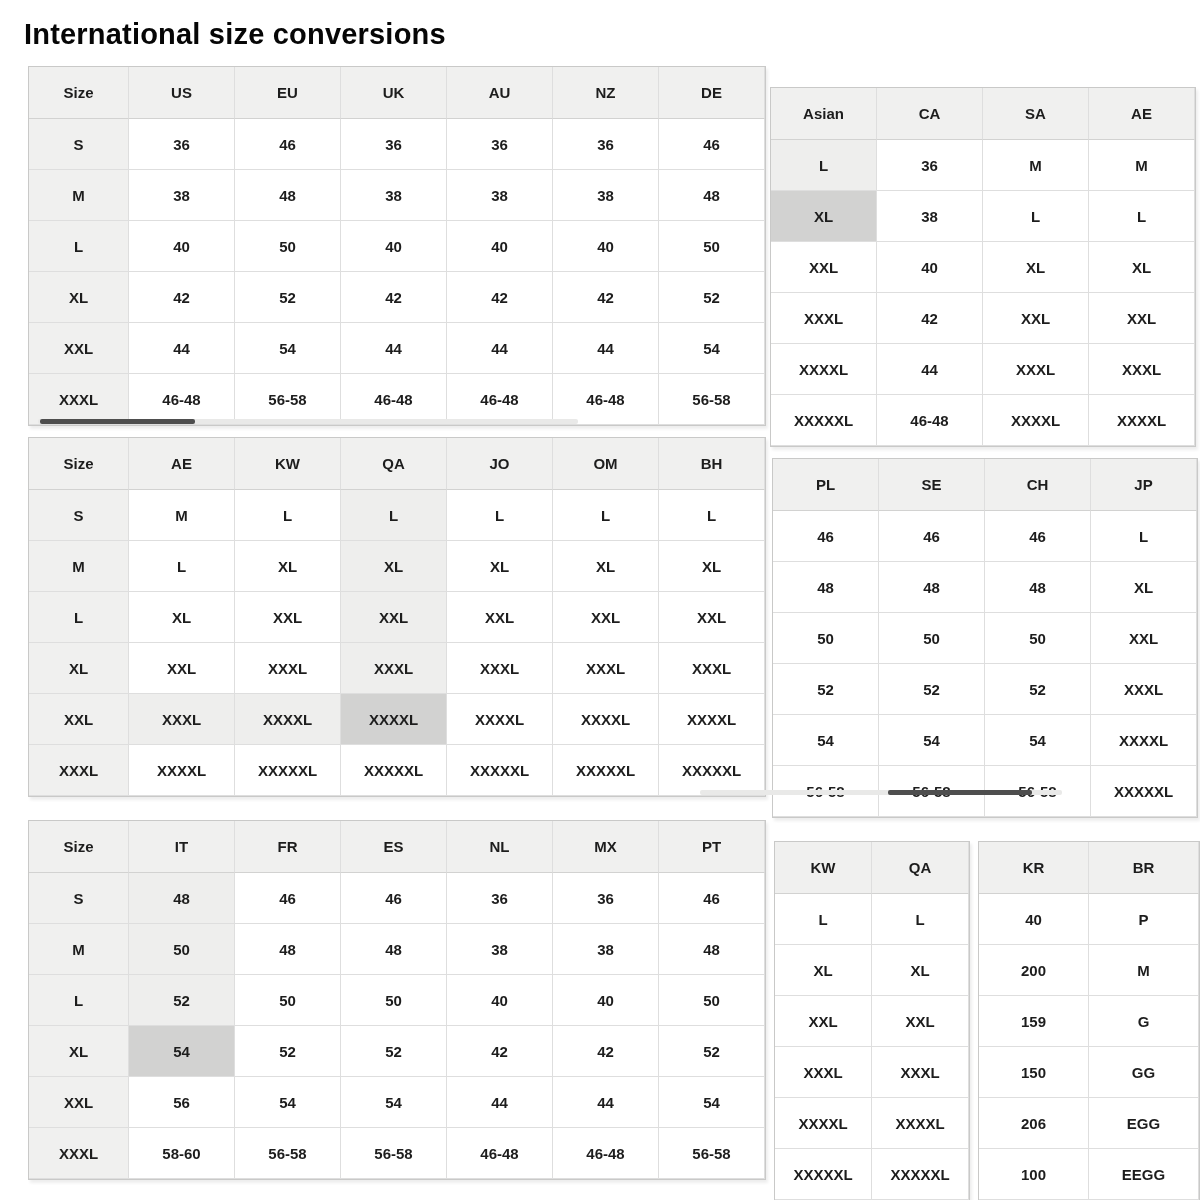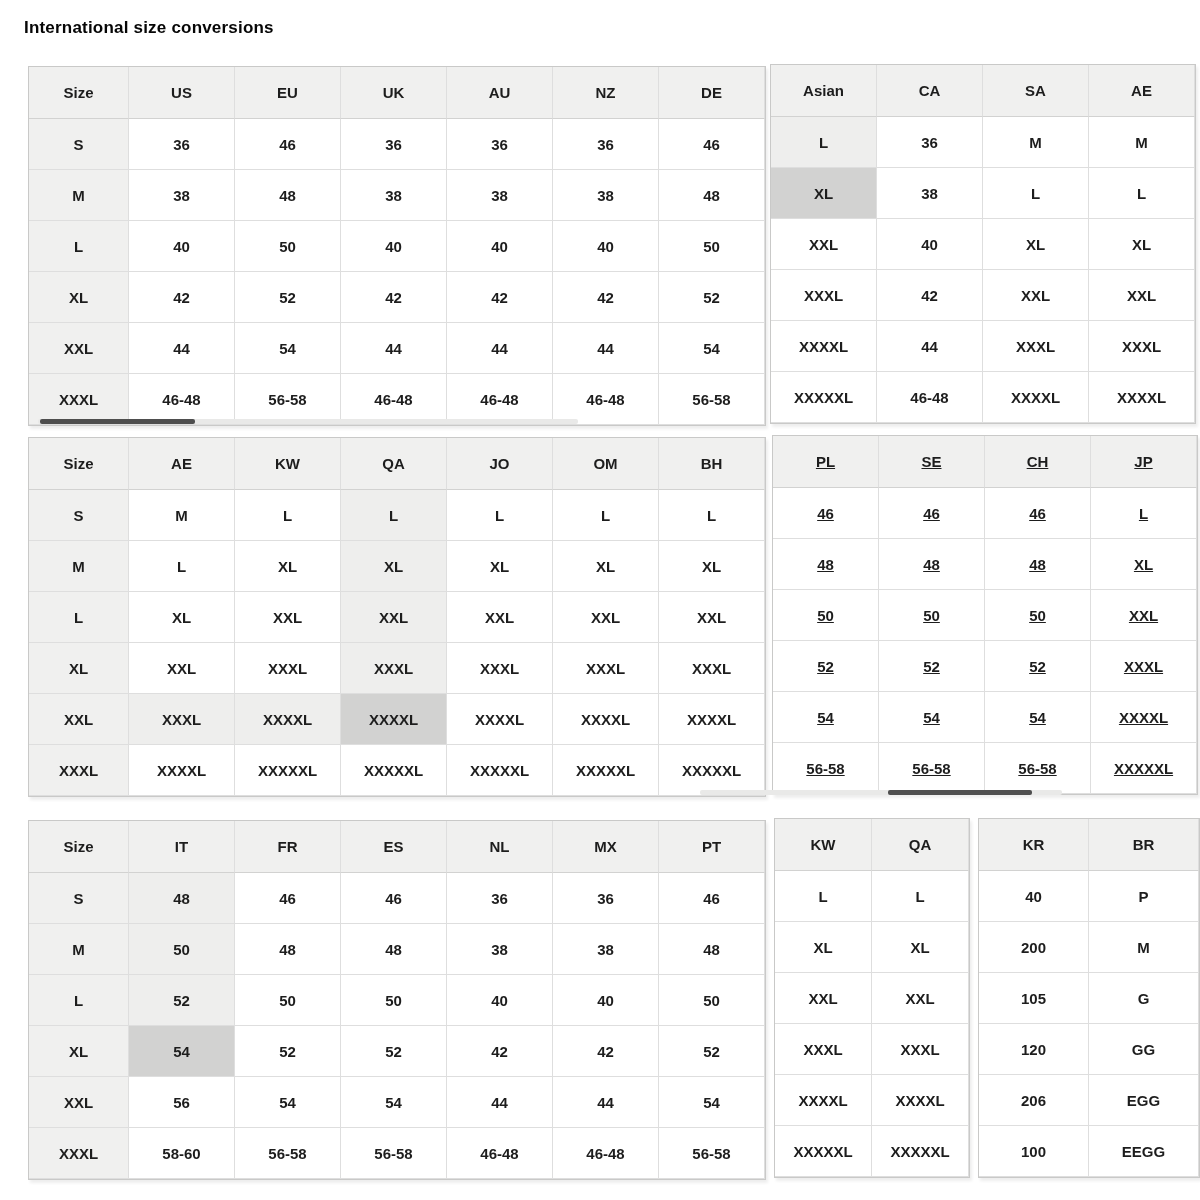--- a/index.html
+++ b/index.html
@@ -3,32 +3,33 @@
 <meta charset="utf-8">
 <style>
   html,body{margin:0;padding:0;background:#ffffff;}
   body{
     width:1200px;height:1200px;position:relative;overflow:hidden;
     font-family:"Liberation Sans","DejaVu Sans",sans-serif;
     color:#1d1d1d;
   }
   .page-title{
     position:absolute;left:24px;top:18px;
-    font-size:17px;font-weight:bold;color:#060606;letter-spacing:.2px;
+    font-size:29px;font-weight:bold;color:#060606;letter-spacing:.2px;
   }
   .tblock{
-    position:absolute;left:28px;display:flex;align-items:center;
+    position:absolute;left:28px;display:flex;align-items:flex-start;
   }
   #tb0{top:62px;}
   #tb1{top:433px;}
   #tb2{top:816px;}
   .panel{
     display:grid;
     border:1px solid #c9c9c8;background:#ffffff;
     box-shadow:2px 3px 3px rgba(0,0,0,.07);
+    margin-top:25px;
   }
   .panel.pfirst{margin-top:4px;}
   .cell{
     height:50px;display:flex;align-items:center;justify-content:center;
     font-size:15px;font-weight:bold;color:#1d1d1d;
     border-right:1px solid #dedede;border-bottom:1px solid #dedede;
     background:#ffffff;white-space:nowrap;
   }
   .cell.h{background:#f0f0ef;height:51px;border-bottom:1px solid #d2d2d1;}
   .cell.lab{background:#f0f0ef;}
@@ -183,21 +184,21 @@
       <div class="cell">XXXXL</div>
       <div class="cell">XXXXL</div>
       <div class="cell lab">XXXL</div>
       <div class="cell">XXXXL</div>
       <div class="cell">XXXXXL</div>
       <div class="cell">XXXXXL</div>
       <div class="cell">XXXXXL</div>
       <div class="cell">XXXXXL</div>
       <div class="cell">XXXXXL</div>
     </div>
-    <div class="panel" style="grid-template-columns: 106px 106px 106px 106px; text-decoration: underline;">
+    <div class="panel" style="grid-template-columns: 106px 106px 106px 106px;">
       <div class="cell h">PL</div>
       <div class="cell h">SE</div>
       <div class="cell h">CH</div>
       <div class="cell h">JP</div>
       <div class="cell">46</div>
       <div class="cell">46</div>
       <div class="cell">46</div>
       <div class="cell">L</div>
       <div class="cell">48</div>
       <div class="cell">48</div>
@@ -290,22 +291,22 @@
       <div class="cell">XXXXXL</div>
       <div class="cell">XXXXXL</div>
     </div>
     <div class="panel" style="grid-template-columns: 110px 110px;">
       <div class="cell h">KR</div>
       <div class="cell h">BR</div>
       <div class="cell">40</div>
       <div class="cell">P</div>
       <div class="cell">200</div>
       <div class="cell">M</div>
-      <div class="cell">105</div>
+      <div class="cell">159</div>
       <div class="cell">G</div>
-      <div class="cell">120</div>
+      <div class="cell">150</div>
       <div class="cell">GG</div>
       <div class="cell">206</div>
       <div class="cell">EGG</div>
       <div class="cell">100</div>
       <div class="cell">EEGG</div>
     </div>
   </div>
 
 </body></html>

